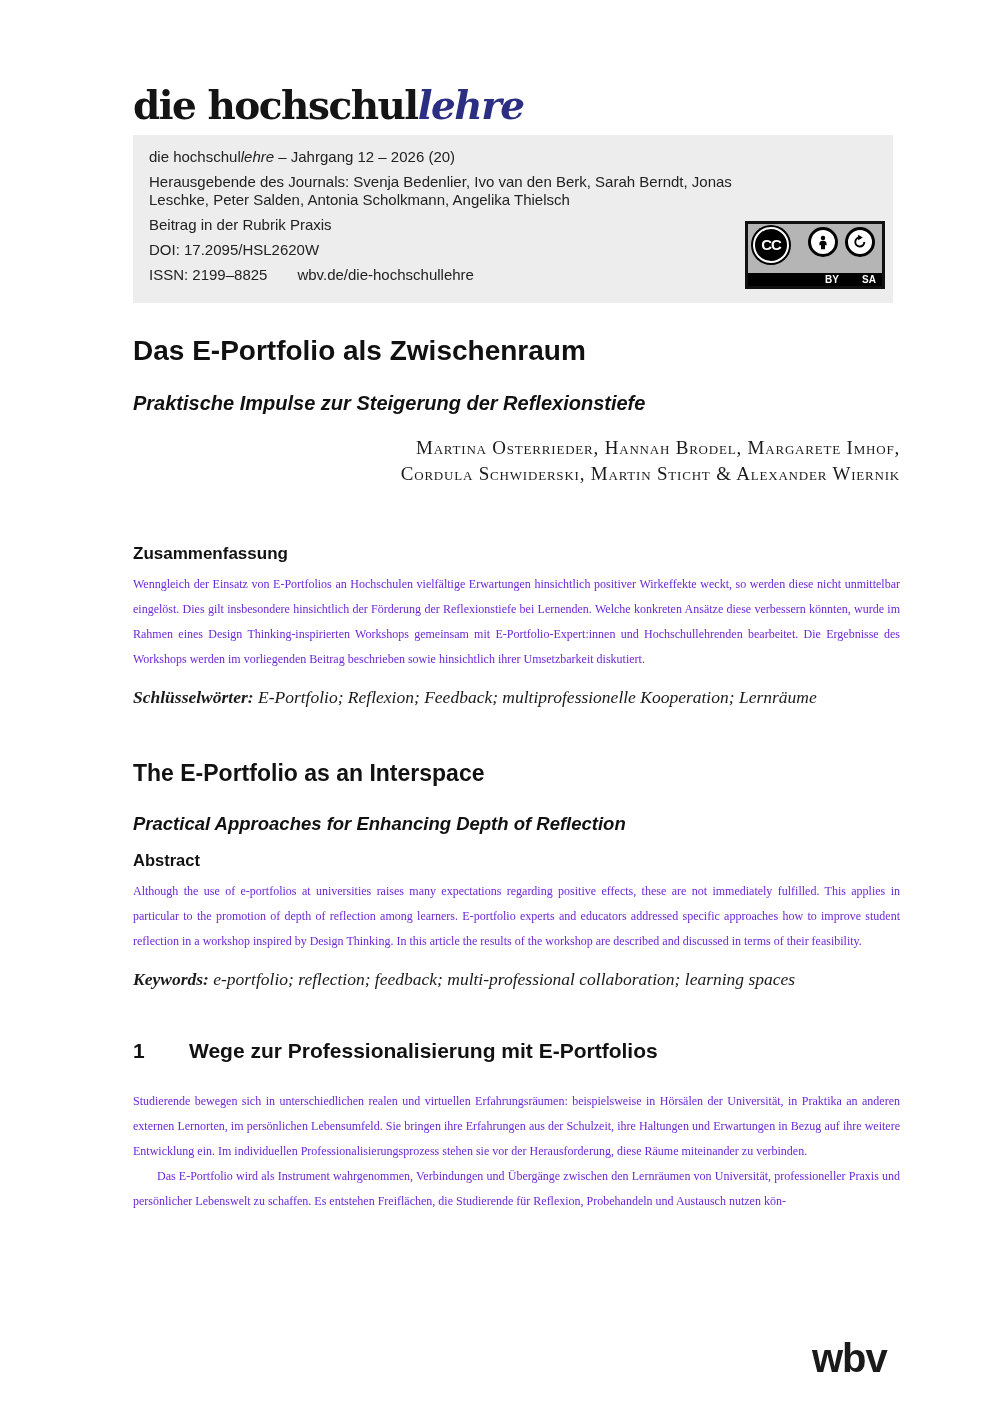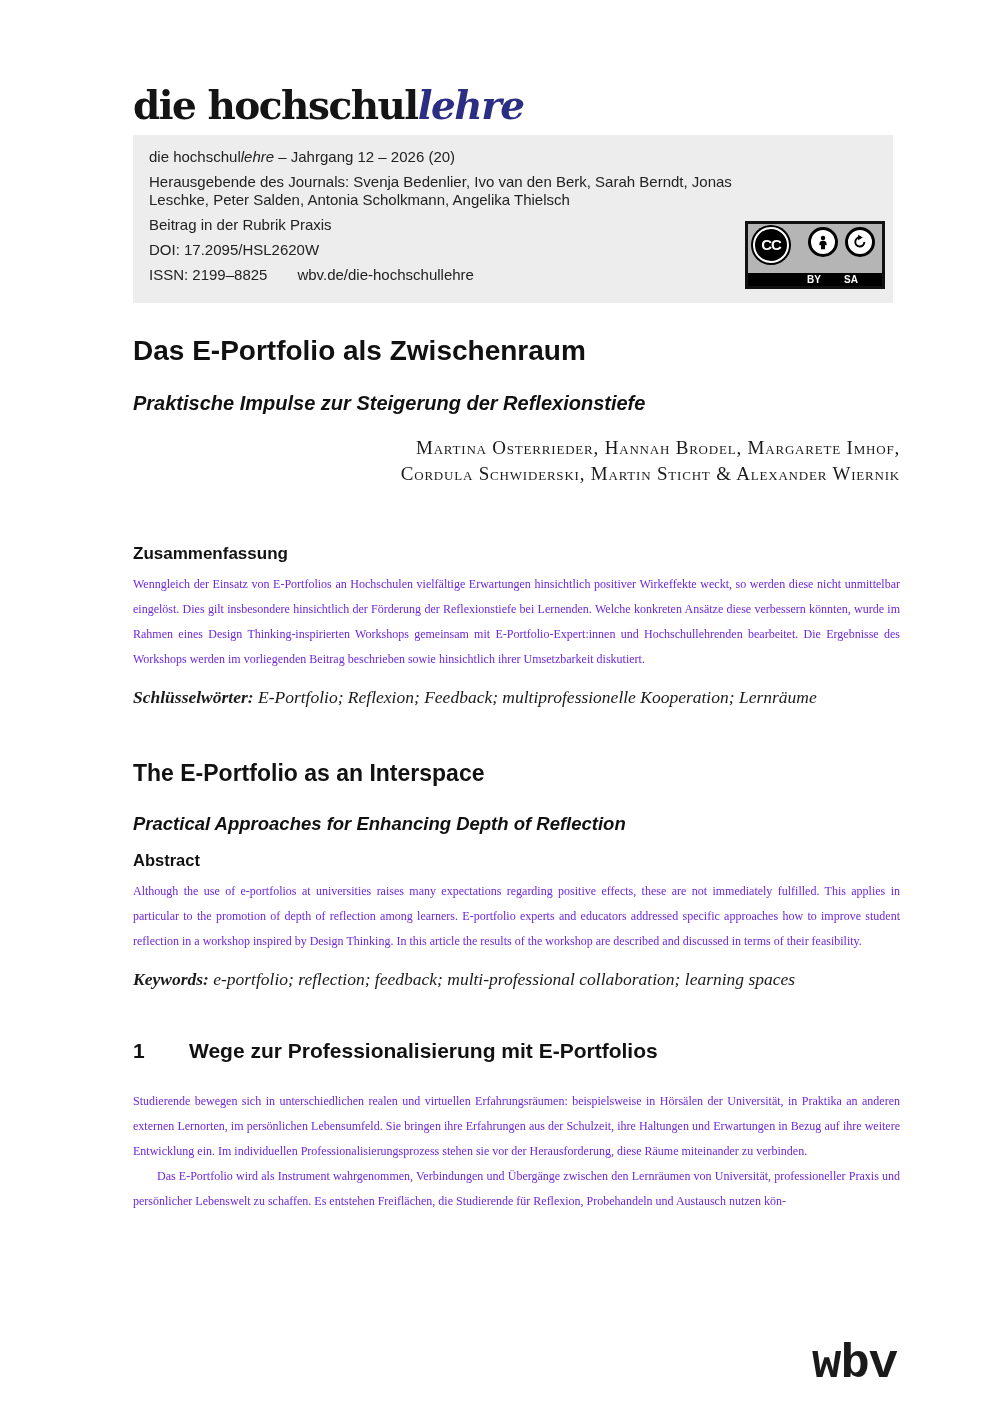--- a/index.html
+++ b/index.html
@@ -102,21 +102,21 @@
     display: flex;
     align-items: center;
     justify-content: center;
   }
   .by-pos { left: 60px; }
   .sa-pos { left: 97px; }
   .strip-label {
     position: absolute;
     bottom: 0;
     width: 32px;
-    text-align: left;
+    text-align: right;
     color: #ffffff;
     font-family: "Liberation Sans", sans-serif;
     font-weight: bold;
     font-size: 10px;
     line-height: 13px;
   }
   .by-lab { left: 59px; }
   .sa-lab { left: 96px; }
 
   
@@ -202,23 +202,23 @@
   }
   .sec-num { width: 56px; flex: 0 0 auto; }
   .first-para { margin-top: 26px; }
   .indent-para { text-indent: 24px; margin-top: 0; }
 
   
   .wbv-logo {
     position: absolute;
     left: 812px;
     top: 1336px;
-    font-family: Liberation Mono, monospace;
-    font-weight: bold;
-    font-size: 49px;
+    font-family: Liberation Sans, sans-serif;
+    font-weight: bold;
+    font-size: 40px;
     letter-spacing: -1px;
     color: #1a1a1a;
   }
 </style>
 </head>
 <body>
 
 <div class="page">
   <div class="content">
 

